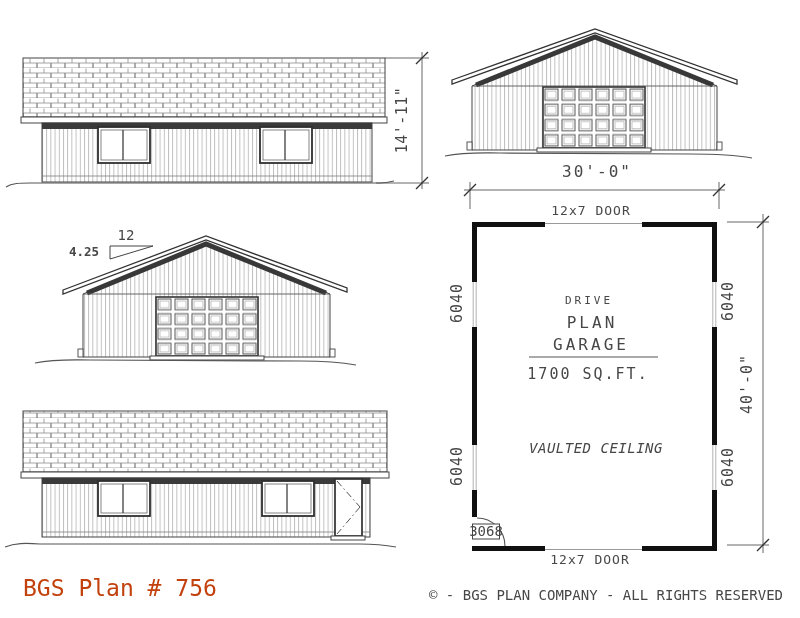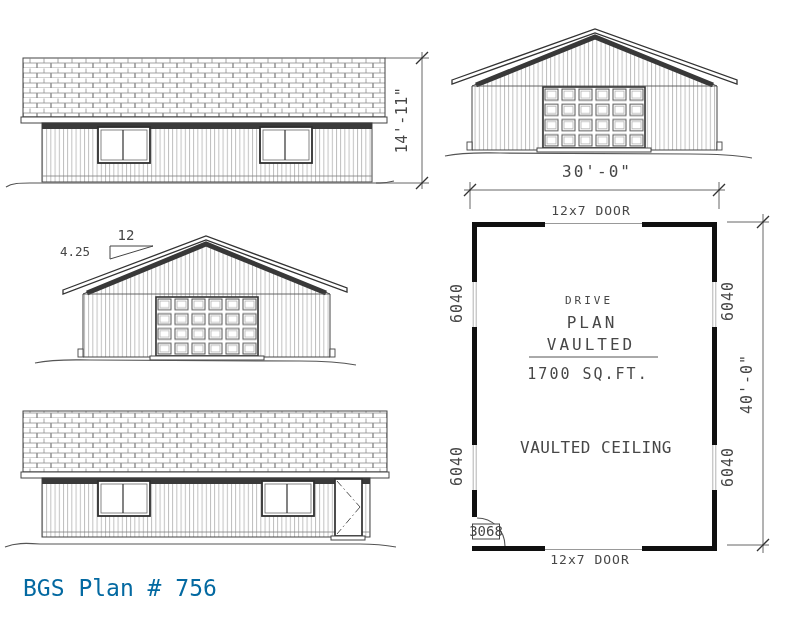--- a/index.html
+++ b/index.html
@@ -155,38 +155,39 @@
         <rect x="335" y="479" width="27" height="57" fill="#fff" stroke="#2f2f2f" stroke-width="1.7"></rect>
         <path d="M337,481 L360,507 M360,507 L337,534" stroke="#555" stroke-width="1" stroke-dasharray="7 3 1.5 3" fill="none"></path>
         <rect x="331" y="536" width="34" height="4" fill="#fff" stroke="#444" stroke-width="1"></rect>
       </g>
       <path d="M5,547 C15,543 25,543 40,544 L360,544 C375,544 385,545 396,547" stroke="#555" stroke-width="1.2" fill="none"></path>
     </g>
   </svg>
 
   <div class="t rot" style="left:402px;top:120px;font-size:15px;letter-spacing:0.5px;">14'-11"</div>
 
-  <div class="t ctr" style="left:75px;top:252px;font-size:12.5px;">4.25</div>
+  <div class="t ctr" style="left:84px;top:252px;font-size:12.5px;font-weight:bold;">4.25</div>
   <div class="t ctr" style="left:126px;top:235px;font-size:14px;">12</div>
 
   <div class="t ctr" style="left:597px;top:172px;font-size:16px;letter-spacing:2px;">30'-0"</div>
 
   <div class="t ctr" style="left:591px;top:210px;font-size:13px;letter-spacing:1px;">12x7 DOOR</div>
   <div class="t ctr" style="left:590px;top:559px;font-size:13px;letter-spacing:1px;">12x7 DOOR</div>
 
   <div class="t ctr" style="left:589px;top:300px;font-size:11px;letter-spacing:3px;">DRIVE</div>
   <div class="t ctr" style="left:592px;top:323px;font-size:16px;letter-spacing:3px;">PLAN</div>
-  <div class="t ctr" style="left:591px;top:345px;font-size:16px;letter-spacing:3px;">VAULTED</div>
+  <div class="t ctr" style="left:591px;top:345px;font-size:16px;letter-spacing:3px;">GARAGE</div>
   <div class="t ctr" style="left:588px;top:374px;font-size:15px;letter-spacing:2px;">1700 SQ.FT.</div>
-  <div class="t ctr" style="left:596px;top:448px;font-size:16px;letter-spacing:0.5px;">VAULTED CEILING</div>
+  <div class="t ctr" style="left:596px;top:448px;font-size:14px;letter-spacing:0.5px;font-style:italic;">VAULTED CEILING</div>
 
   <div class="t rot" style="left:457px;top:303px;font-size:15px;letter-spacing:1px;">6040</div>
   <div class="t rot" style="left:457px;top:466px;font-size:15px;letter-spacing:1px;">6040</div>
   <div class="t rot" style="left:728px;top:301px;font-size:15px;letter-spacing:1px;">6040</div>
   <div class="t rot" style="left:728px;top:467px;font-size:15px;letter-spacing:1px;">6040</div>
 
   <div class="t rot" style="left:747px;top:384px;font-size:15px;letter-spacing:1px;">40'-0"</div>
 
   <div class="t ctr" style="left:486px;top:531px;font-size:14px;">3068</div>
 
-  <div class="t" style="left:23px;top:577px;font-size:23px;color:#0369a1;">BGS Plan # 756</div>
+  <div class="t" style="left:23px;top:577px;font-size:23px;color:#c2410c;">BGS Plan # 756</div>
+  <div class="t" style="left:429px;top:588px;font-size:14px;">© - BGS PLAN COMPANY - ALL RIGHTS RESERVED</div>
 
 </div>
 
 </body></html>

